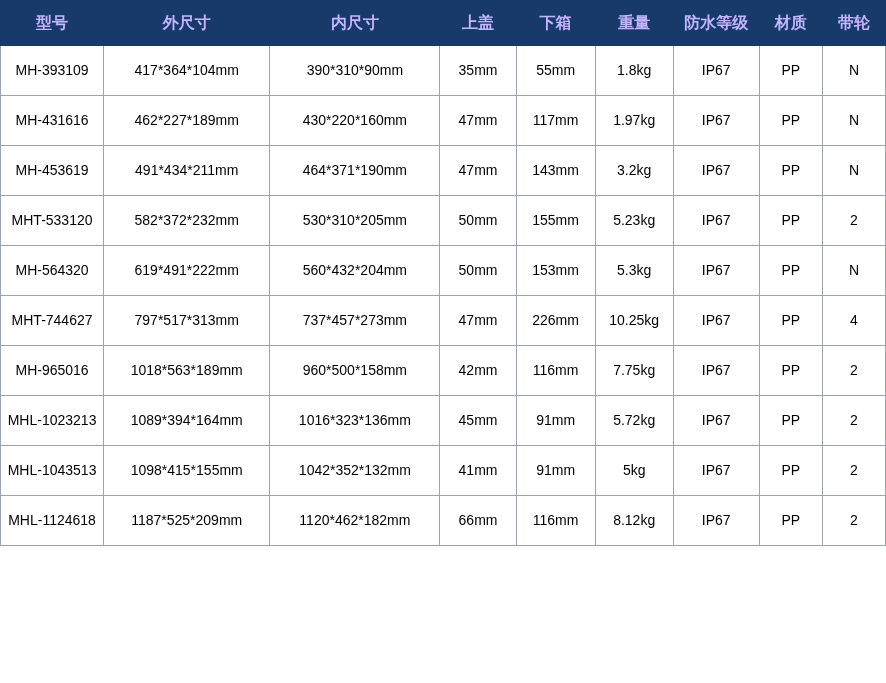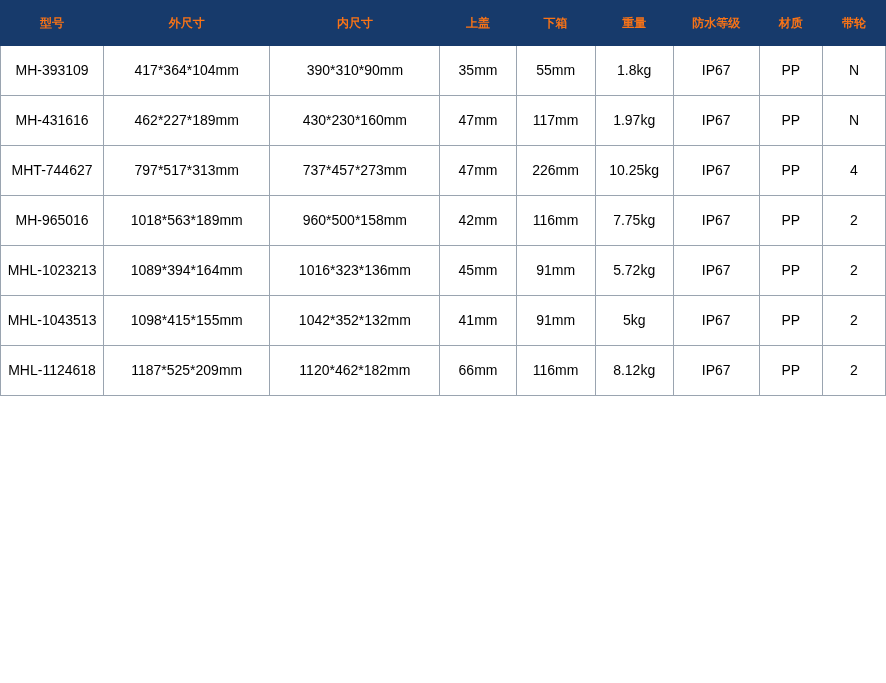--- a/index.html
+++ b/index.html
@@ -24,23 +24,23 @@
     text-align: center;
     vertical-align: middle;
     font-size: 14px;
     color: #000000;
     padding: 2px 3px;
     line-height: 1.25;
     word-wrap: break-word;
   }
   table.spec-table thead th {
     background: #173a6b;
-    color: #f97316;
+    color: #c4b5fd;
     font-weight: bold;
-    font-size: 12px;
+    font-size: 16px;
     height: 40px;
     border: 1px solid #173a6b;
   }
   table.spec-table tbody td {
     height: 45px;
     background: #ffffff;
   }
   td.model-cell {
     font-size: 14px;
   }
@@ -91,24 +91,57 @@
       <td>35mm</td>
       <td>55mm</td>
       <td>1.8kg</td>
       <td>IP67</td>
       <td>PP</td>
       <td>N</td>
     </tr>
     <tr>
       <td class="model-cell">MH-431616</td>
       <td>462*227*189mm</td>
-      <td>430*230*160mm</td>
+      <td>430*220*160mm</td>
       <td>47mm</td>
       <td>117mm</td>
       <td>1.97kg</td>
+      <td>IP67</td>
+      <td>PP</td>
+      <td>N</td>
+    </tr>
+    <tr>
+      <td class="model-cell">MH-453619</td>
+      <td>491*434*211mm</td>
+      <td>464*371*190mm</td>
+      <td>47mm</td>
+      <td>143mm</td>
+      <td>3.2kg</td>
+      <td>IP67</td>
+      <td>PP</td>
+      <td>N</td>
+    </tr>
+    <tr>
+      <td class="model-cell">MHT-533120</td>
+      <td>582*372*232mm</td>
+      <td>530*310*205mm</td>
+      <td>50mm</td>
+      <td>155mm</td>
+      <td>5.23kg</td>
+      <td>IP67</td>
+      <td>PP</td>
+      <td>2</td>
+    </tr>
+    <tr>
+      <td class="model-cell">MH-564320</td>
+      <td>619*491*222mm</td>
+      <td>560*432*204mm</td>
+      <td>50mm</td>
+      <td>153mm</td>
+      <td>5.3kg</td>
       <td>IP67</td>
       <td>PP</td>
       <td>N</td>
     </tr>
     <tr>
       <td class="model-cell">MHT-744627</td>
       <td>797*517*313mm</td>
       <td>737*457*273mm</td>
       <td>47mm</td>
       <td>226mm</td>

